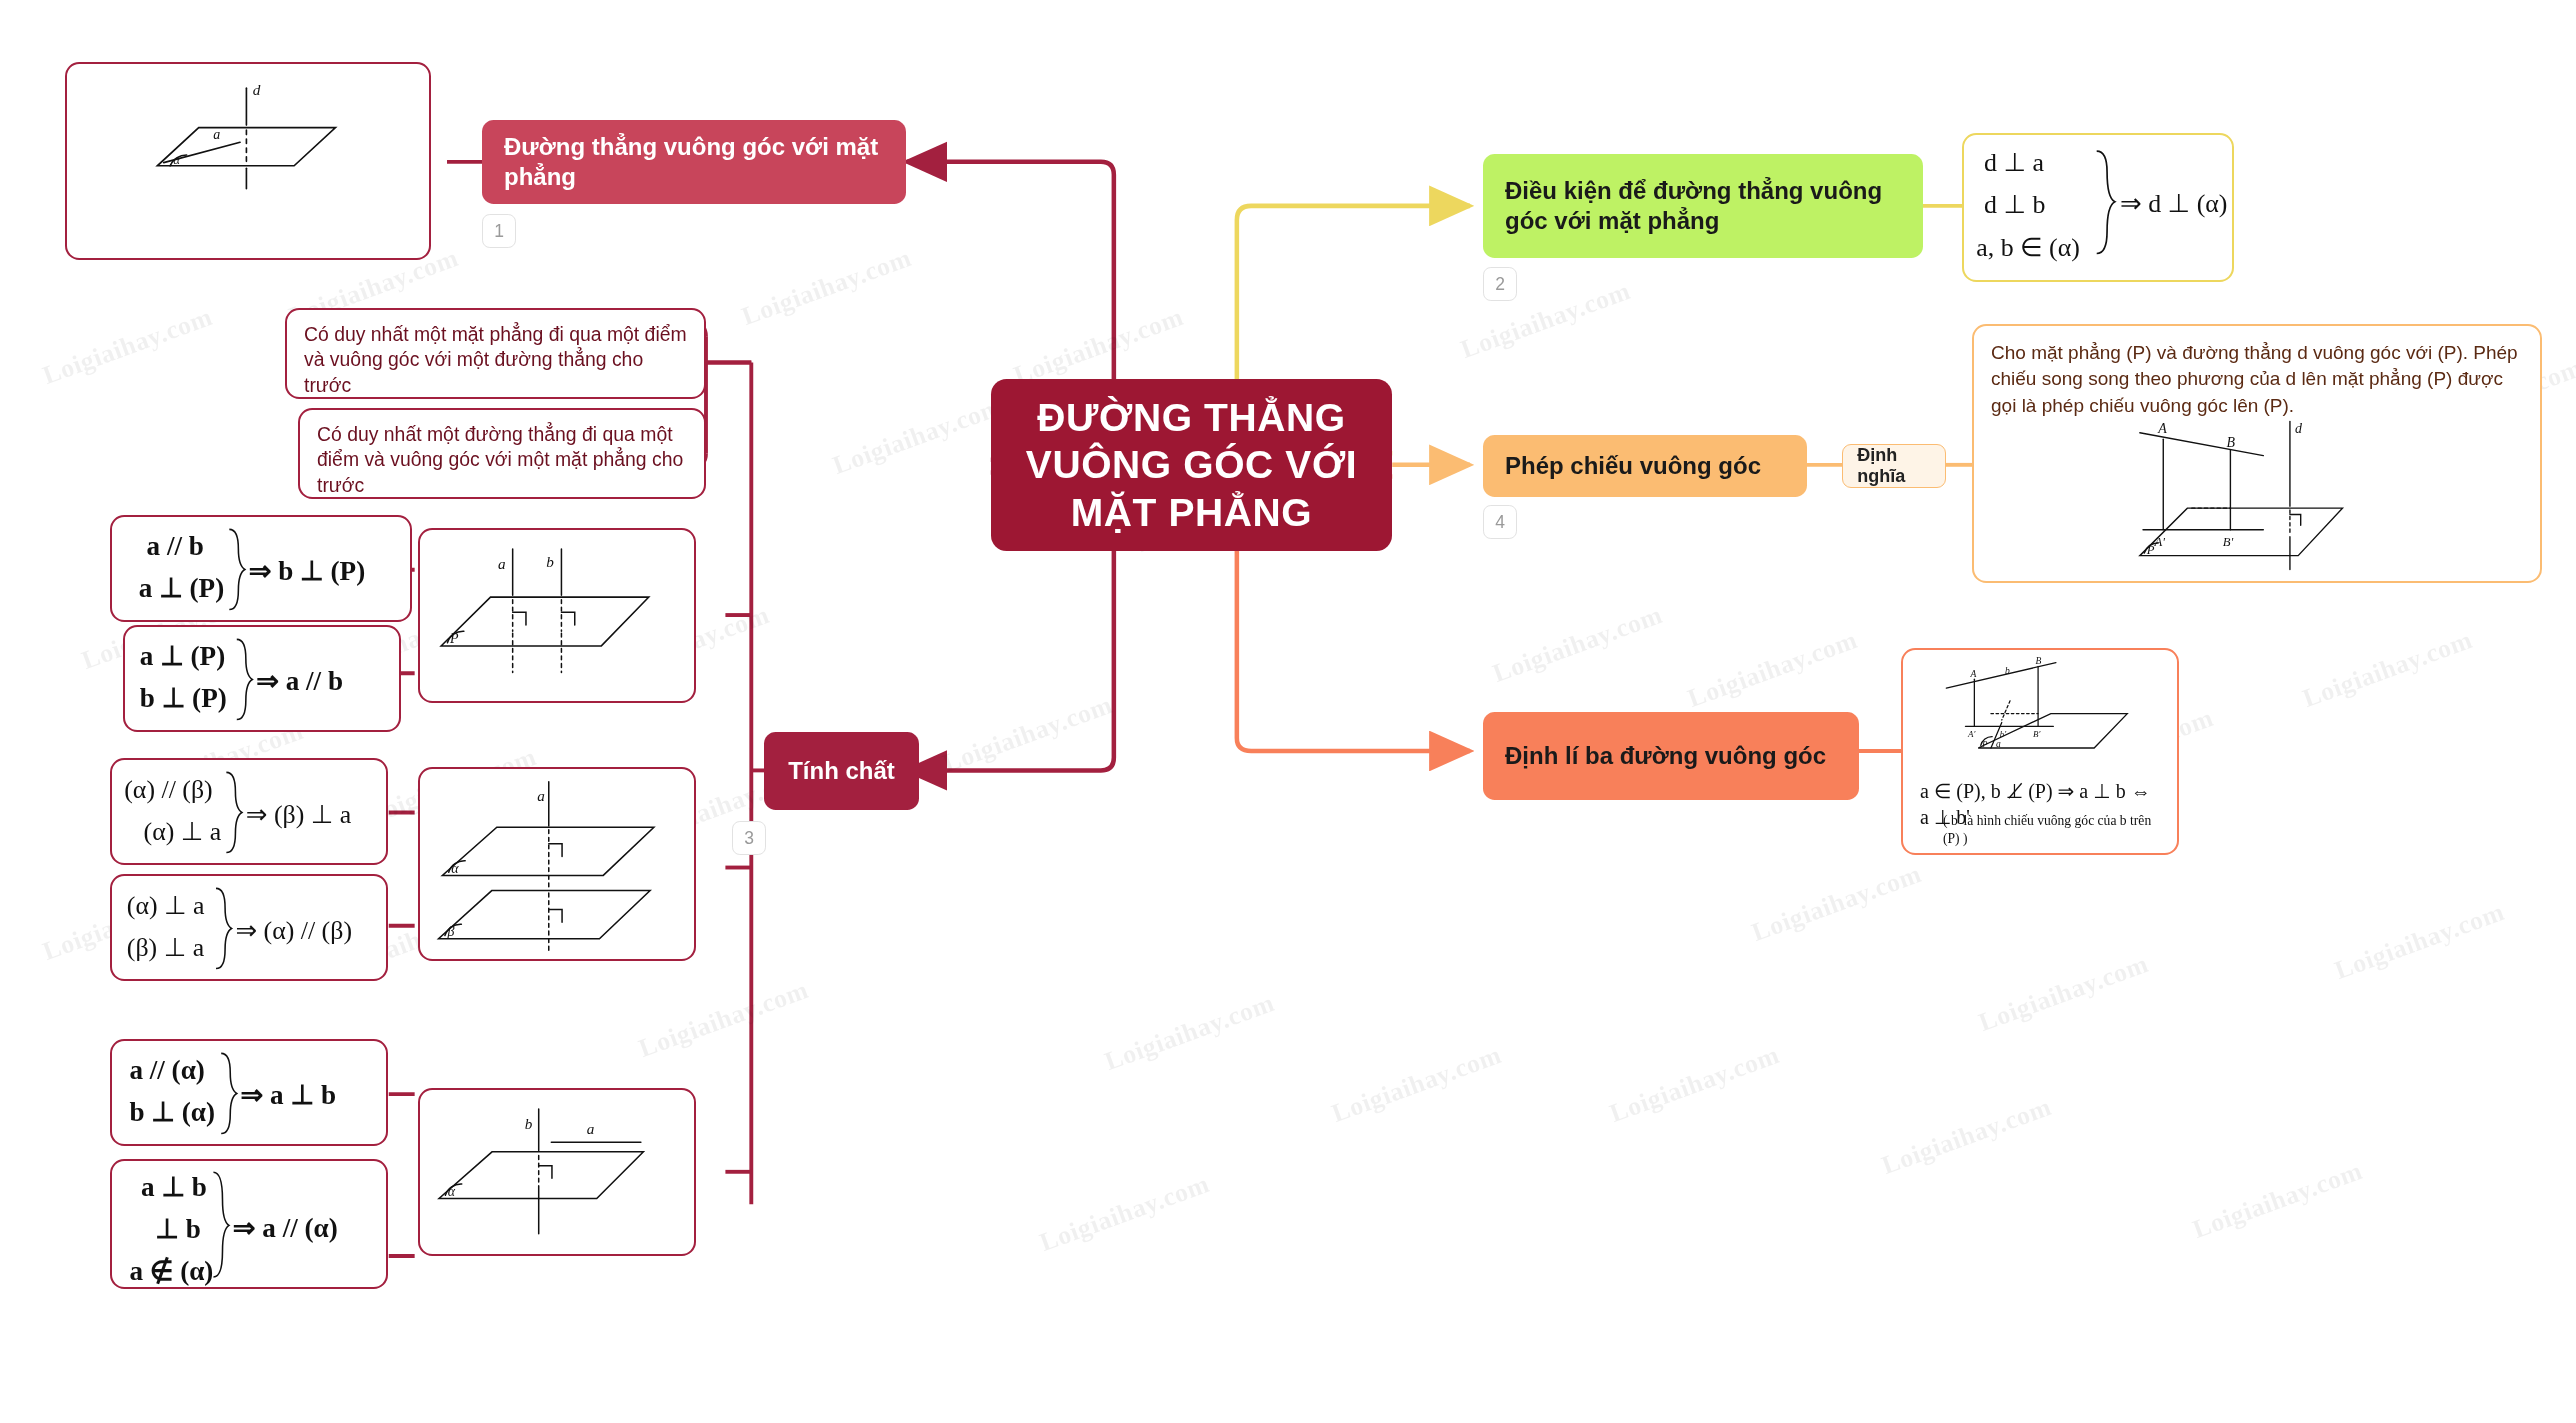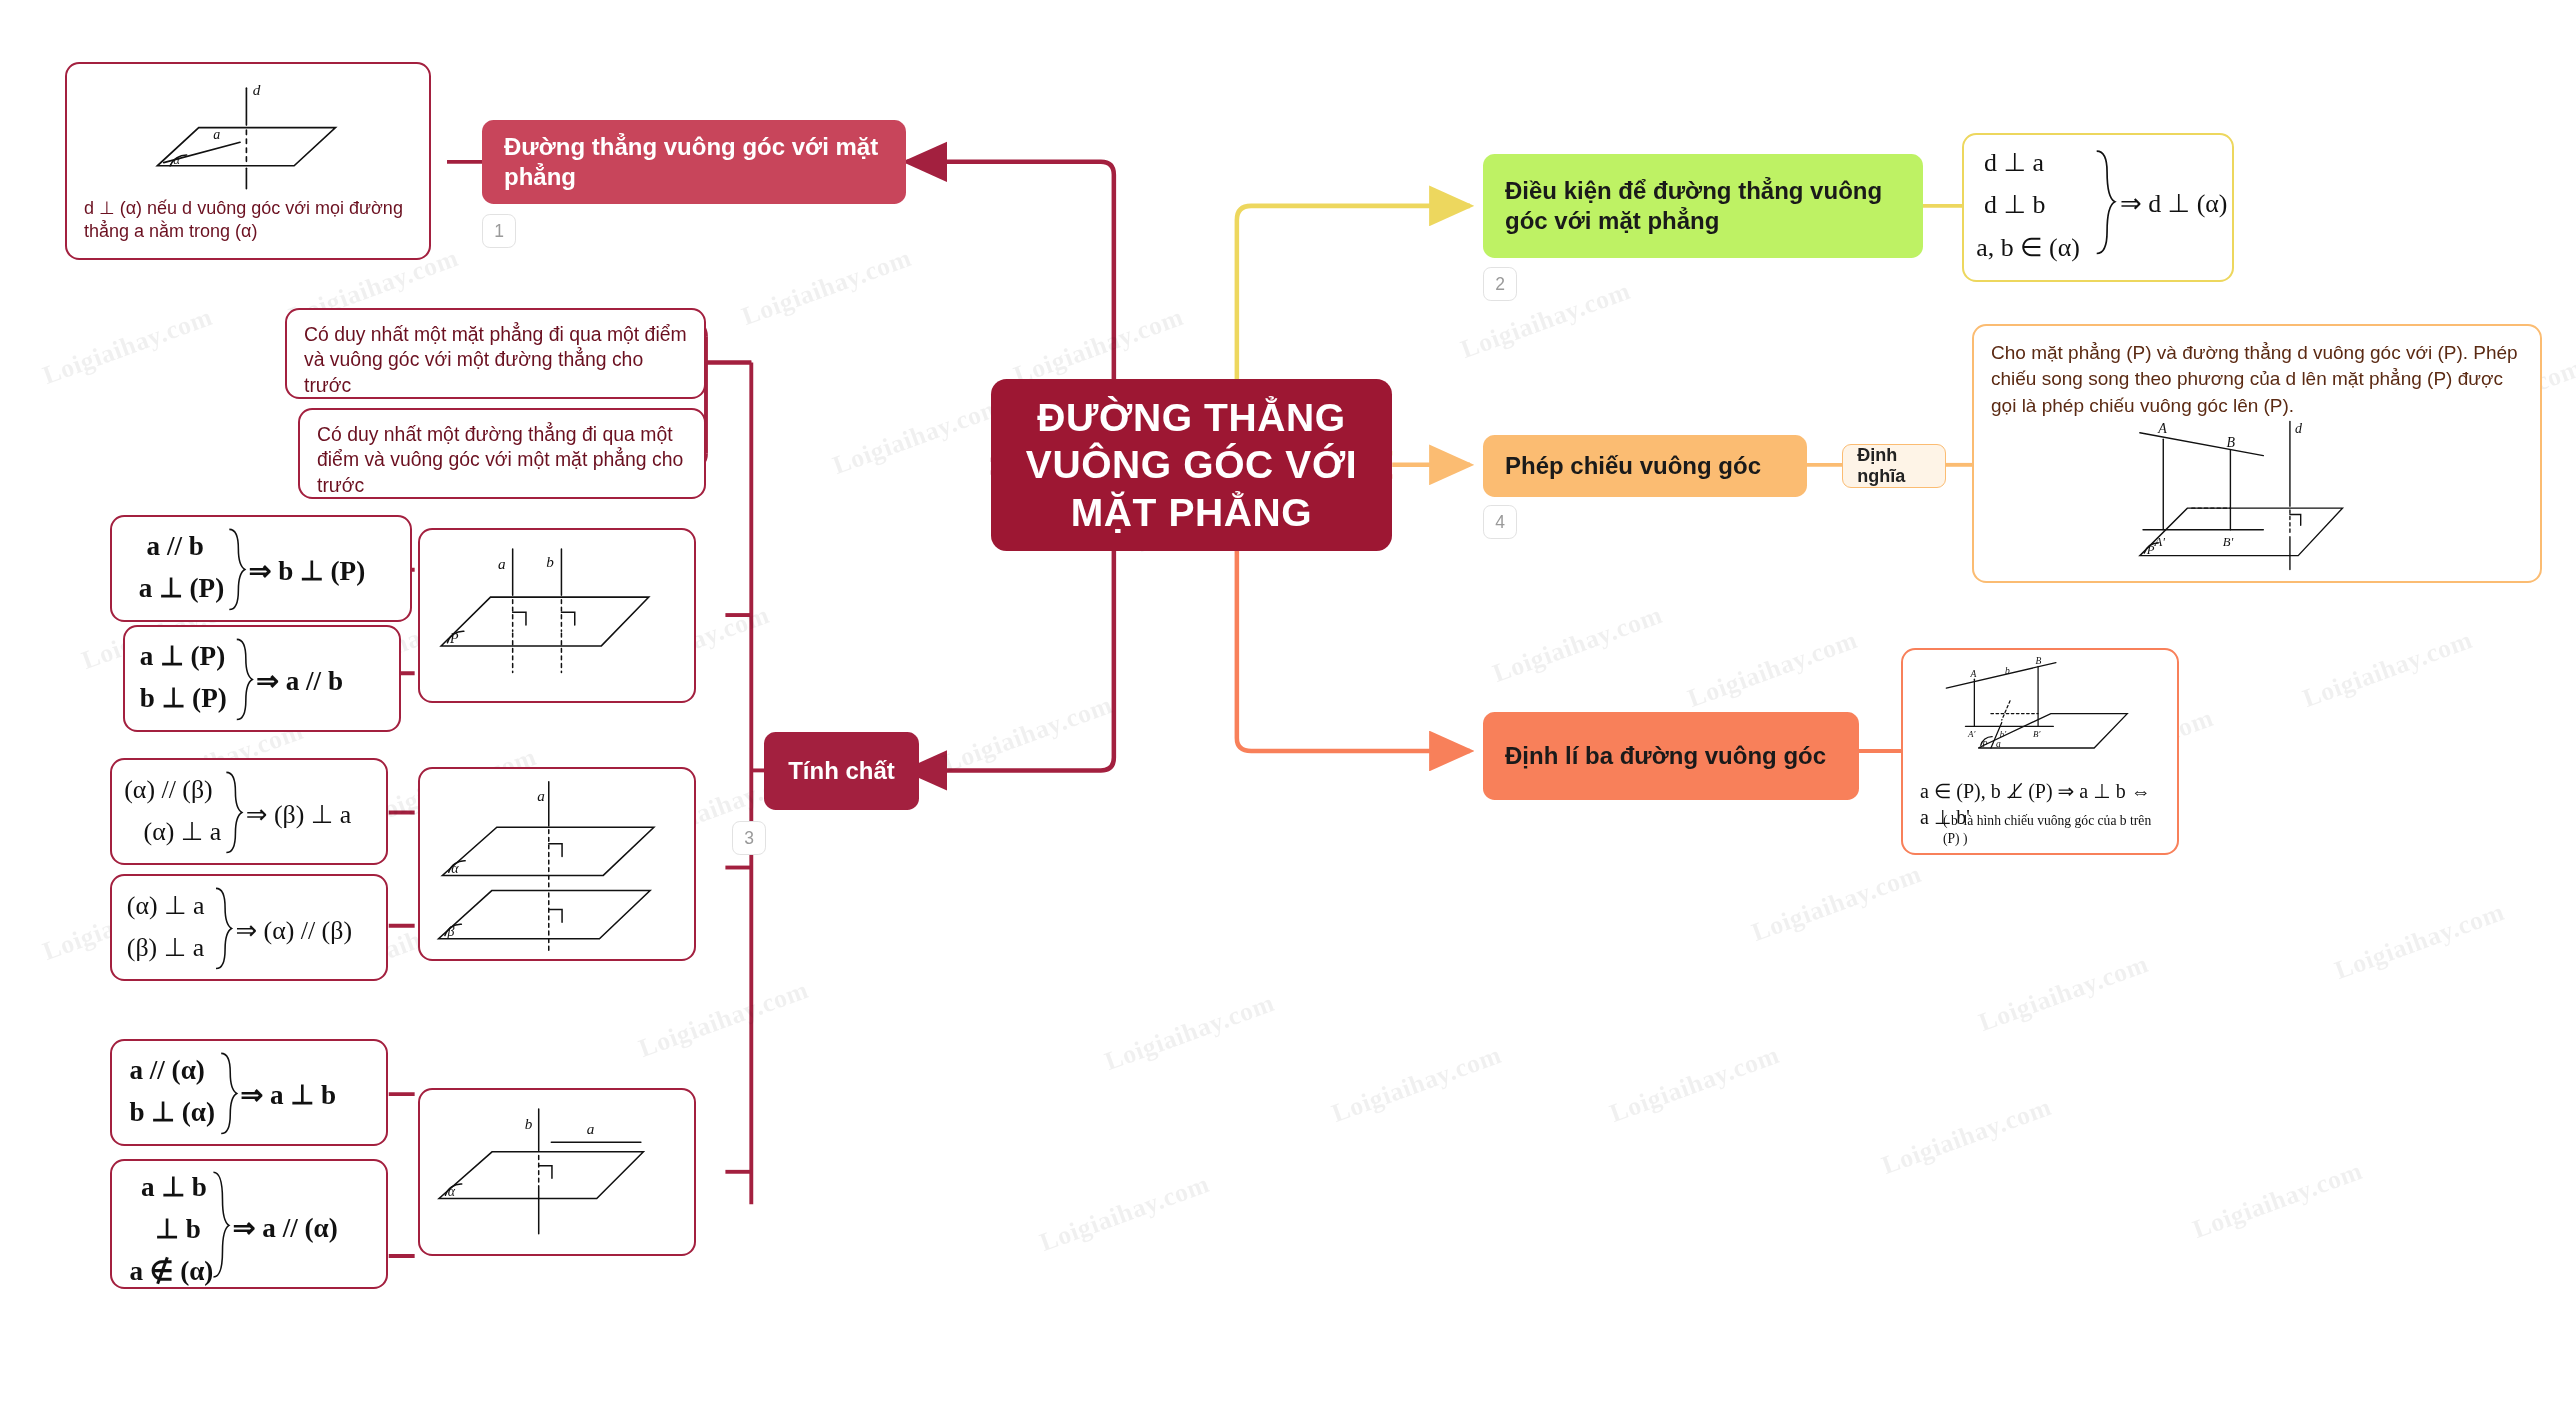--- a/index.html
+++ b/index.html
@@ -198,23 +198,20 @@
           <path d="M280 104 L280 160" stroke-dasharray="7 7"></path>
           <path d="M280 164 L280 196"></path>
           <path d="M150 155 L270 123"></path>
           <path d="M160 160 A28 28 0 0 1 186 143"></path>
         </g>
         <text x="290" y="48" font-family="Liberation Serif, serif" font-style="italic" font-size="24" fill="#111">d</text>
         <text x="228" y="118" font-family="Liberation Serif, serif" font-style="italic" font-size="22" fill="#111">a</text>
         <text x="165" y="157" font-family="Liberation Serif, serif" font-style="italic" font-size="20" fill="#111">α</text>
       </svg>
     </div>
-    <div class="card-text" style="top:133px; font-size:18px;">
-      <span>d ⊥ (α) nếu d vuông góc với mọi đường thẳng a nằm trong (α)</span>
-    </div>
   </div>
 
   <div class="node yellow" style="left:1483px; top:154px; width:440px; height:104px;">
     <span>Điều kiện để đường thẳng vuông góc với mặt phẳng</span>
   </div>
   <div class="badge" style="left:1483px; top:267px;">
     <span>2</span>
   </div>
 
   <div class="card c-yellow" style="left:1962px; top:133px; width:272px; height:149px;">

